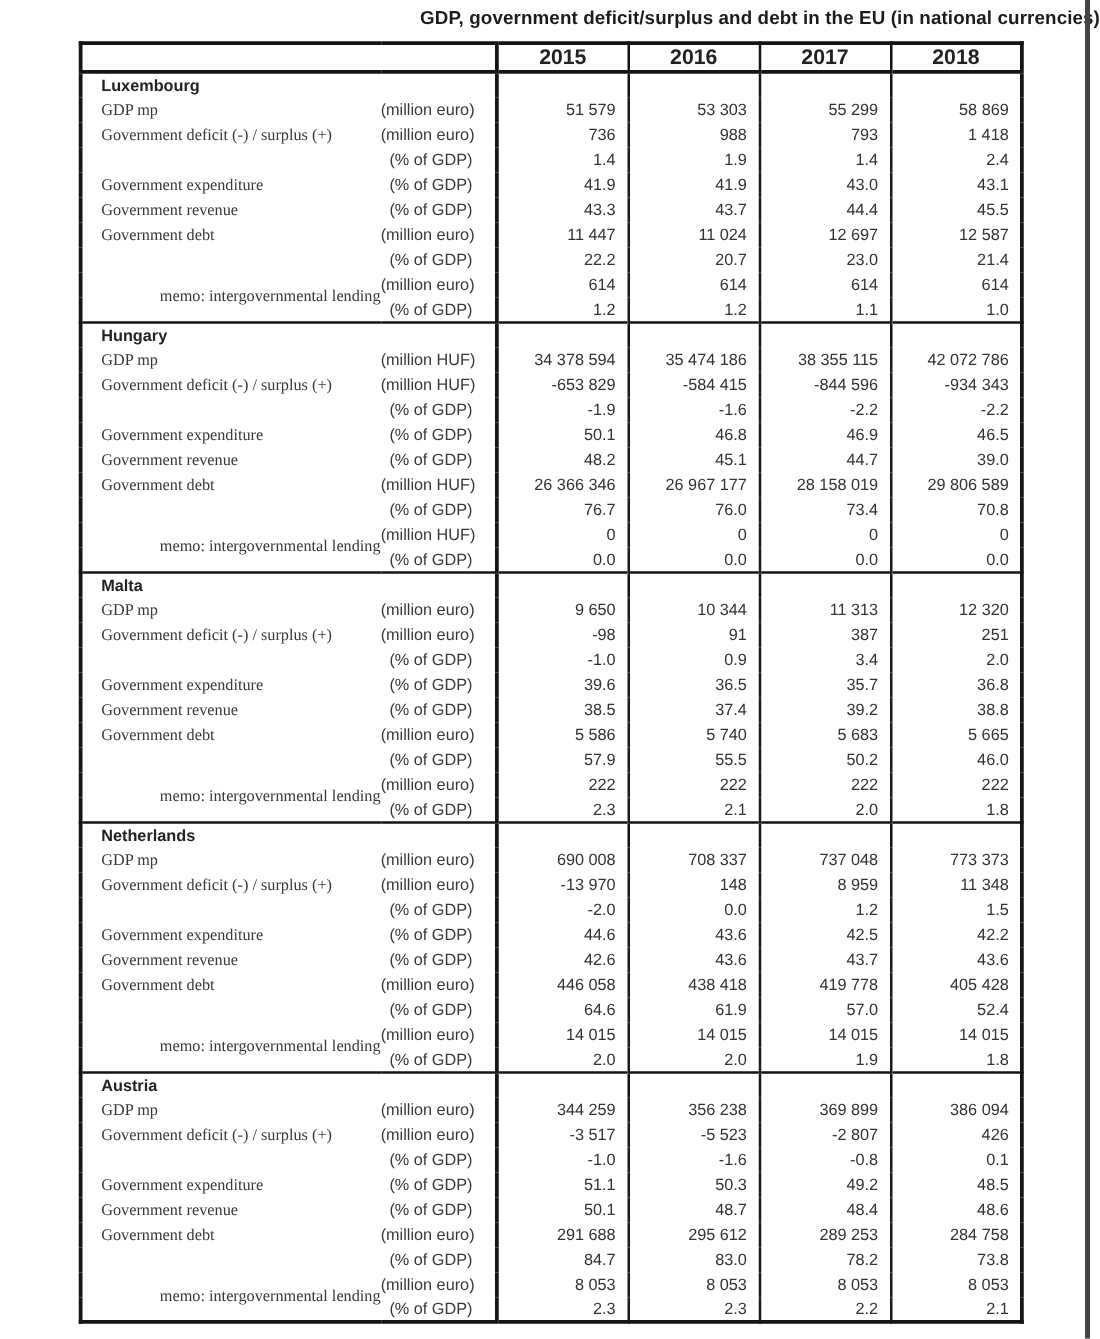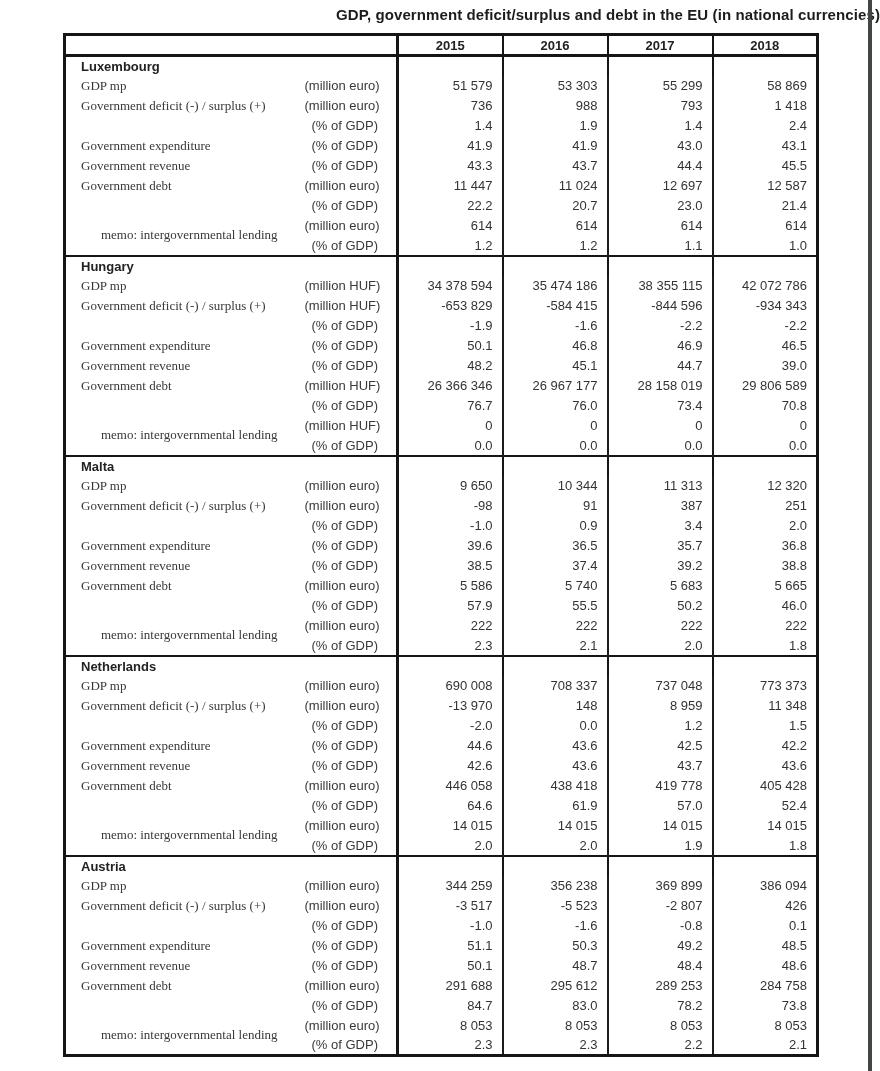--- a/index.html
+++ b/index.html
@@ -27,21 +27,21 @@
     border-collapse: collapse;
     table-layout: fixed;
     border: 3px solid #151515;
   }
   col.c-label { width: 240px; }
   col.c-unit  { width: 93px;  }
   col.c-year  { width: 105px; }
 
   thead th {
     height: 21px;
-    font-size: 13px;
+    font-size: 17px;
     font-weight: bold;
     color: #222222;
     border-bottom: 3px solid #151515;
     text-align: center;
     vertical-align: middle;
   }
   th.year { border-left: 2px solid #151515; }
   th.year.first { border-left: 3px solid #151515; }
 
   tbody { border-top: 2px solid #151515; }
@@ -59,21 +59,21 @@
 
   td.lbl {
     height: 20px;
     padding-left: 15px;
     color: #383838;
     white-space: nowrap;
     overflow: hidden;
     font-family: Liberation Serif, serif;
   }
   td.lbl.memo {
-    text-align: center;
+    text-align: right;
     vertical-align: middle;
     padding-left: 8px;
   }
   td.unit {
     height: 20px;
     text-align: right;
     padding-right: 18px;
     color: #383838;
     white-space: nowrap;
   }

